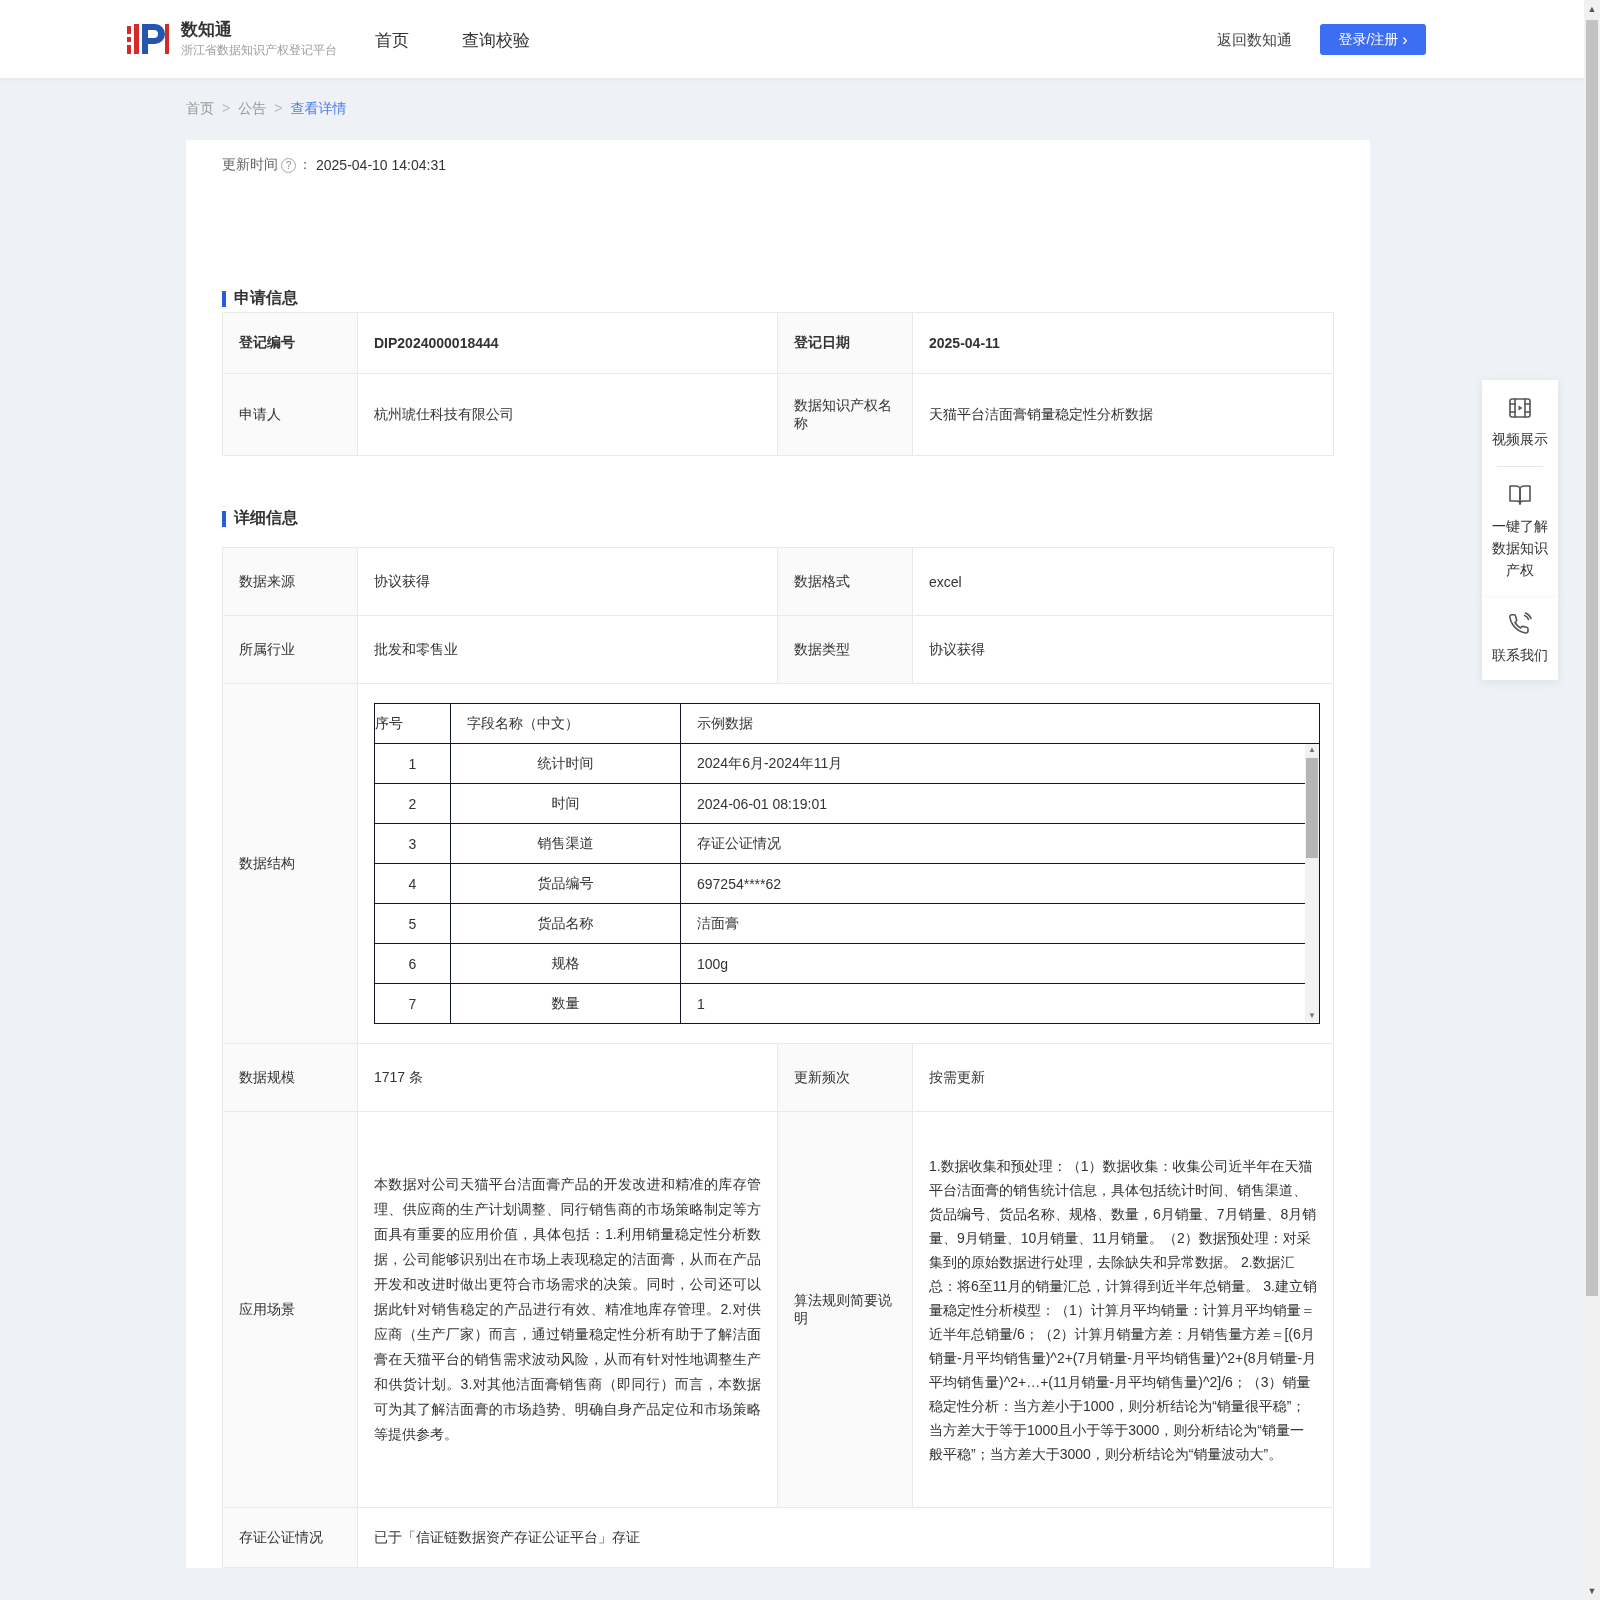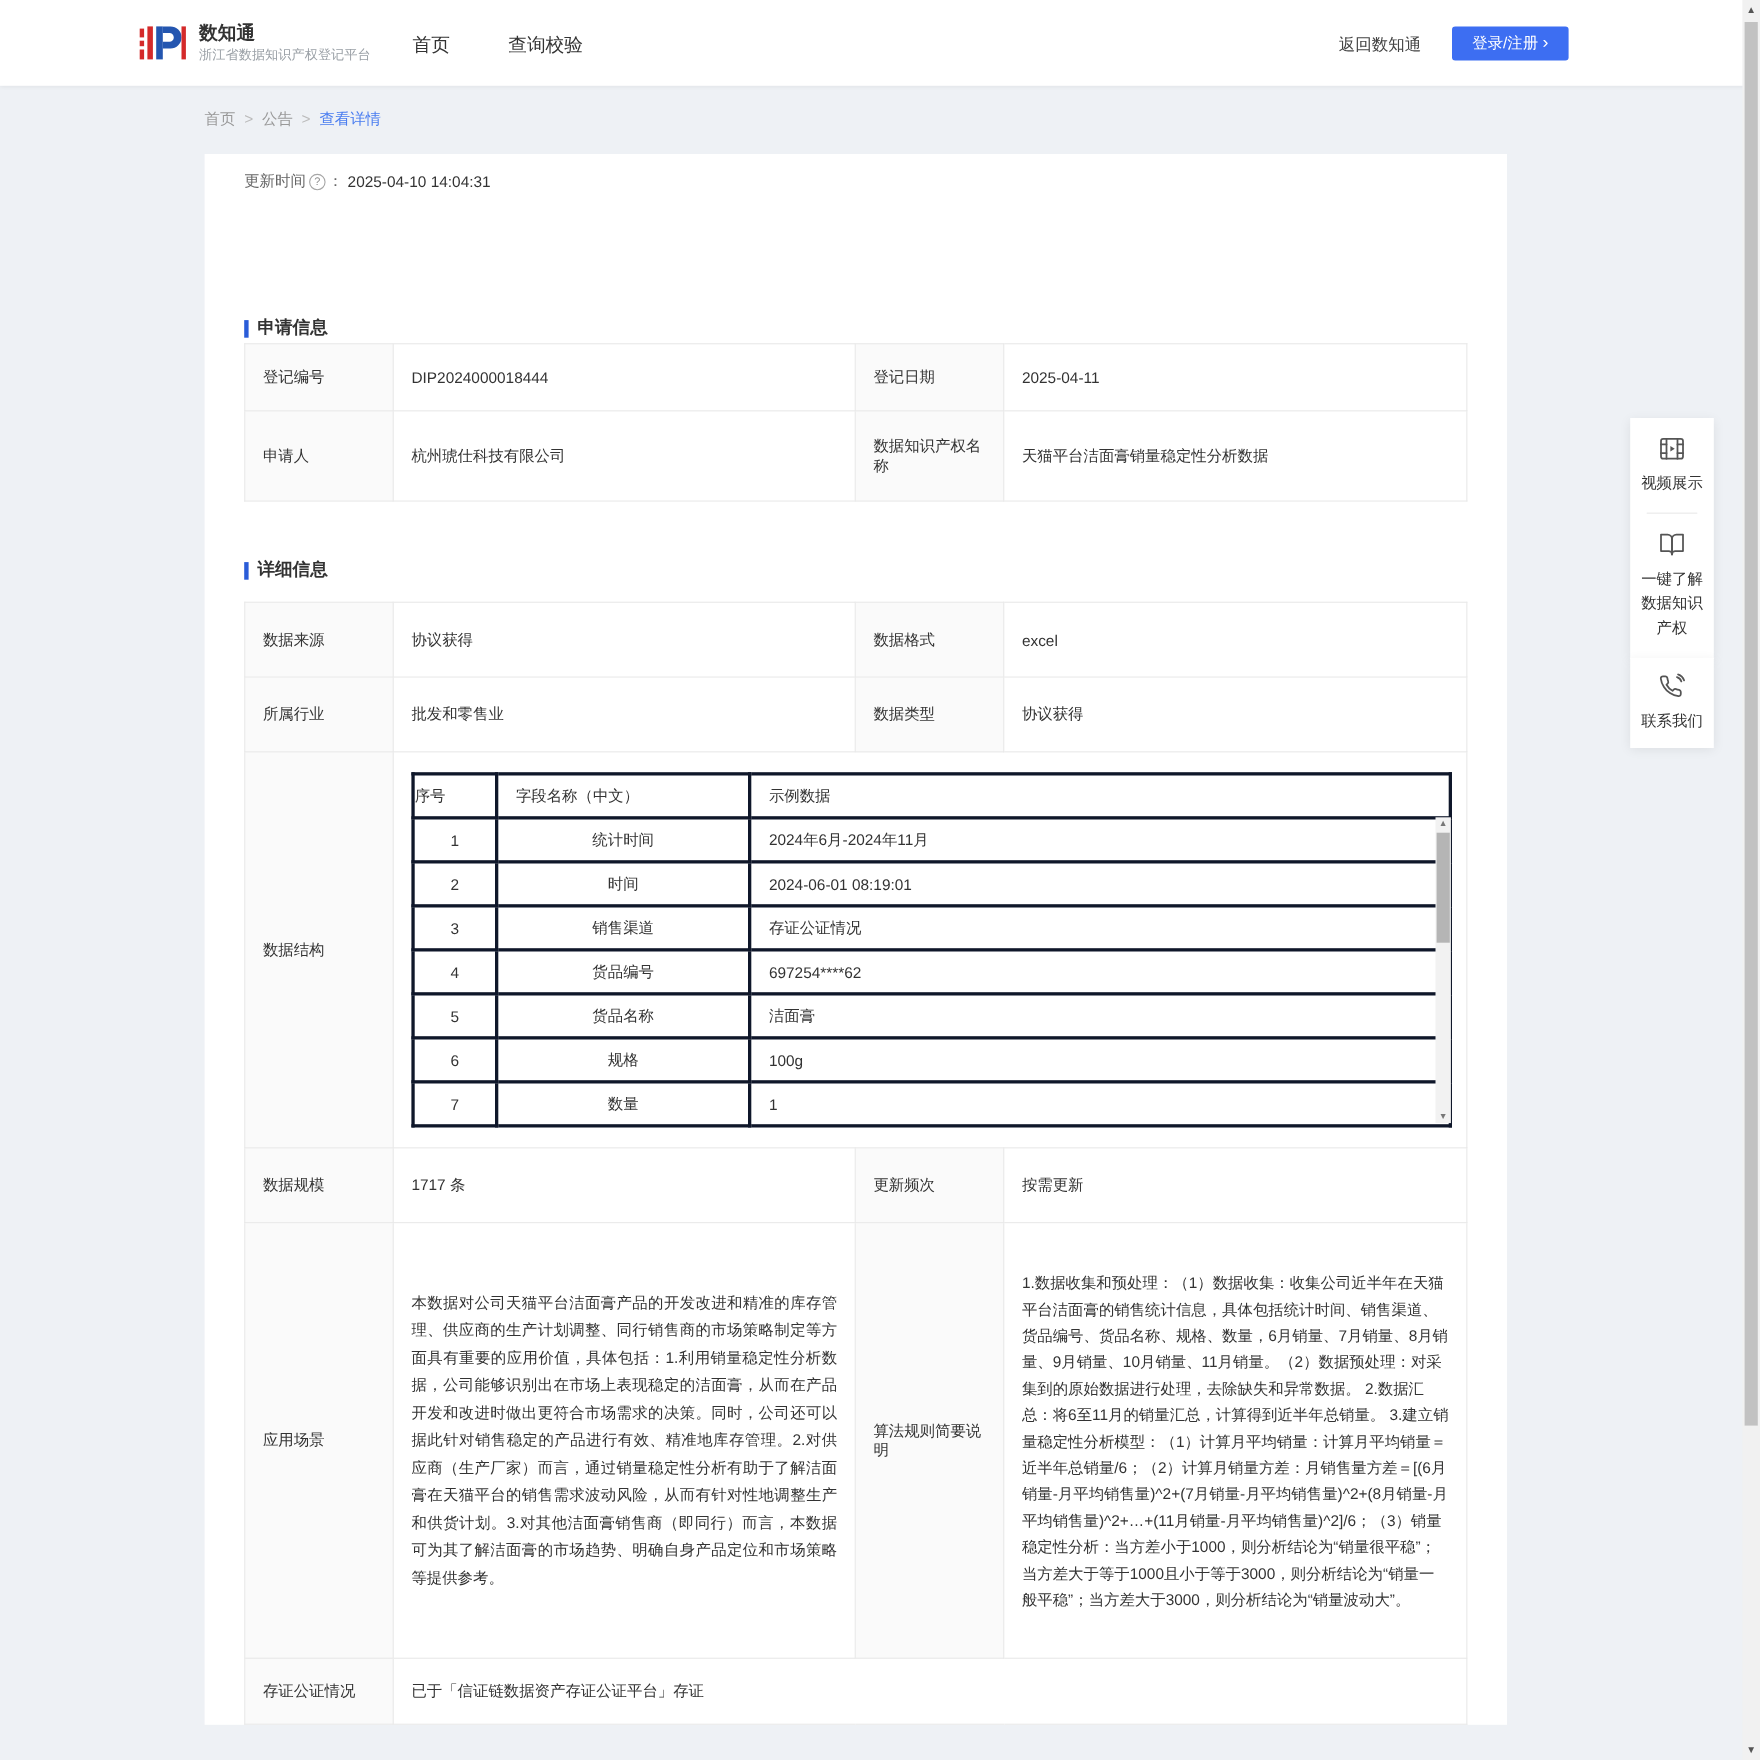--- a/index.html
+++ b/index.html
@@ -51,21 +51,21 @@
   td.lbl { background:#fafafa; width:135px; padding-left:14px; }
   td.val { background:#fff; }
   .w-v1 { width:420px; }
   .w-v2 { width:421px; }
   .just { text-align:justify; line-height:25px; }
   .algo { line-height:24px; }
 
   
   .nested-wrap { position:relative; width:946px; margin:2px 0; }
   table.nested { border-collapse:collapse; table-layout:fixed; width:946px; }
-  table.nested th, table.nested td { border:3px solid #0f172a; font-size:14px; font-weight:normal; color:#333; height:40px; padding:0 16px; }
+  table.nested th, table.nested td { border:1px solid #0f172a; font-size:14px; font-weight:normal; color:#333; height:40px; padding:0 16px; }
   table.nested th { text-align:left; background:#fff; }
   .n-idx { width:76px; text-align:center; padding:0 !important; }
   .n-field { width:230px; }
   td.n-field { text-align:center; }
   .n-sample { text-align:left; }
 
   .nested-sb { position:absolute; right:1px; top:41px; width:14px; height:278px; background:#f2f2f2; }
   .nested-sb .sb-thumb { position:absolute; left:1px; top:14px; width:12px; height:100px; background:#b5b5b5; }
   .sb-arrow { position:absolute; left:0; width:14px; font-size:8px; color:#777; text-align:center; line-height:12px; }
   .sb-up { top:0; }
@@ -133,21 +133,21 @@
   </div>
 
 
   <div class="section-title sec-apply">
     <span class="section-bar"></span>
     <span class="section-text">申请信息</span>
   </div>
 
   <table class="info-table t1">
     <tbody>
-        <tr style="height:61px;">
+        <tr style="height:61px;font-weight:bold;">
       <td class="lbl">登记编号</td>
       <td class="val w-v1">DIP2024000018444</td>
       <td class="lbl">登记日期</td>
       <td class="val w-v2">2025-04-11</td>
     </tr>
     <tr style="height:82px;">
       <td class="lbl">申请人</td>
       <td class="val w-v1">杭州琥仕科技有限公司</td>
       <td class="lbl">数据知识产权名称</td>
       <td class="val w-v2">天猫平台洁面膏销量稳定性分析数据</td>

